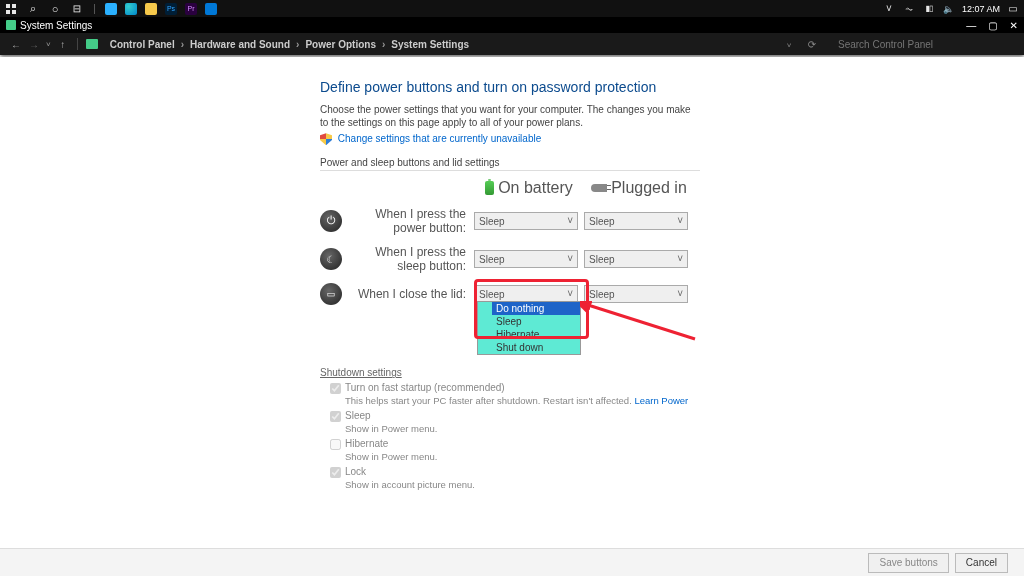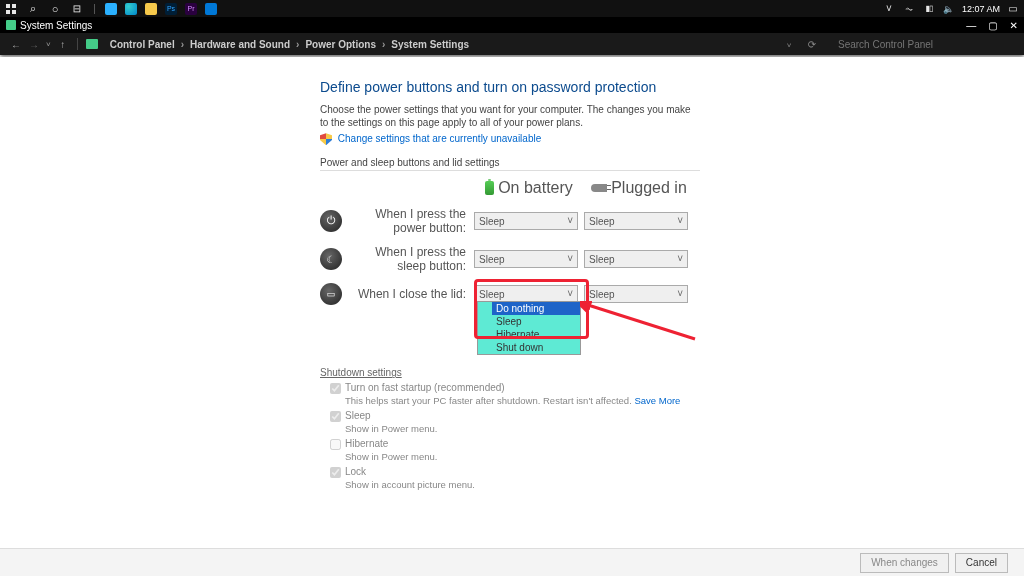--- a/index.html
+++ b/index.html
@@ -241,21 +241,21 @@
     </div>
 
     <div class="shutdown-section">
       <div class="sh-label">Shutdown settings</div>
 
       <div class="chk-row">
         <input type="checkbox" checked="" disabled="" style="">
         <span class="lbl">Turn on fast startup (recommended)</span>
       </div>
       <div class="indent-help">
-        <span>This helps start your PC faster after shutdown. Restart isn't affected. </span><a class="lm" href="#">Save More</a>
+        <span>This helps start your PC faster after shutdown. Restart isn't affected. </span><a class="lm" href="#">Learn Power</a>
       </div>
 
       <div class="chk-row">
         <input type="checkbox" checked="" disabled="" style="">
         <span class="lbl">Sleep</span>
       </div>
       <div class="indent-help">Show in Power menu.</div>
 
       <div class="chk-row">
         <input type="checkbox" disabled="" style="">
@@ -266,15 +266,15 @@
       <div class="chk-row">
         <input type="checkbox" checked="" disabled="" style="">
         <span class="lbl">Lock</span>
       </div>
       <div class="indent-help">Show in account picture menu.</div>
     </div>
   </div>
 </div>
 
 <div class="footer">
-  <button disabled="">When changes</button>
+  <button disabled="">Save buttons</button>
   <button class="cancel">Cancel</button>
 </div>
 
 </body></html>

